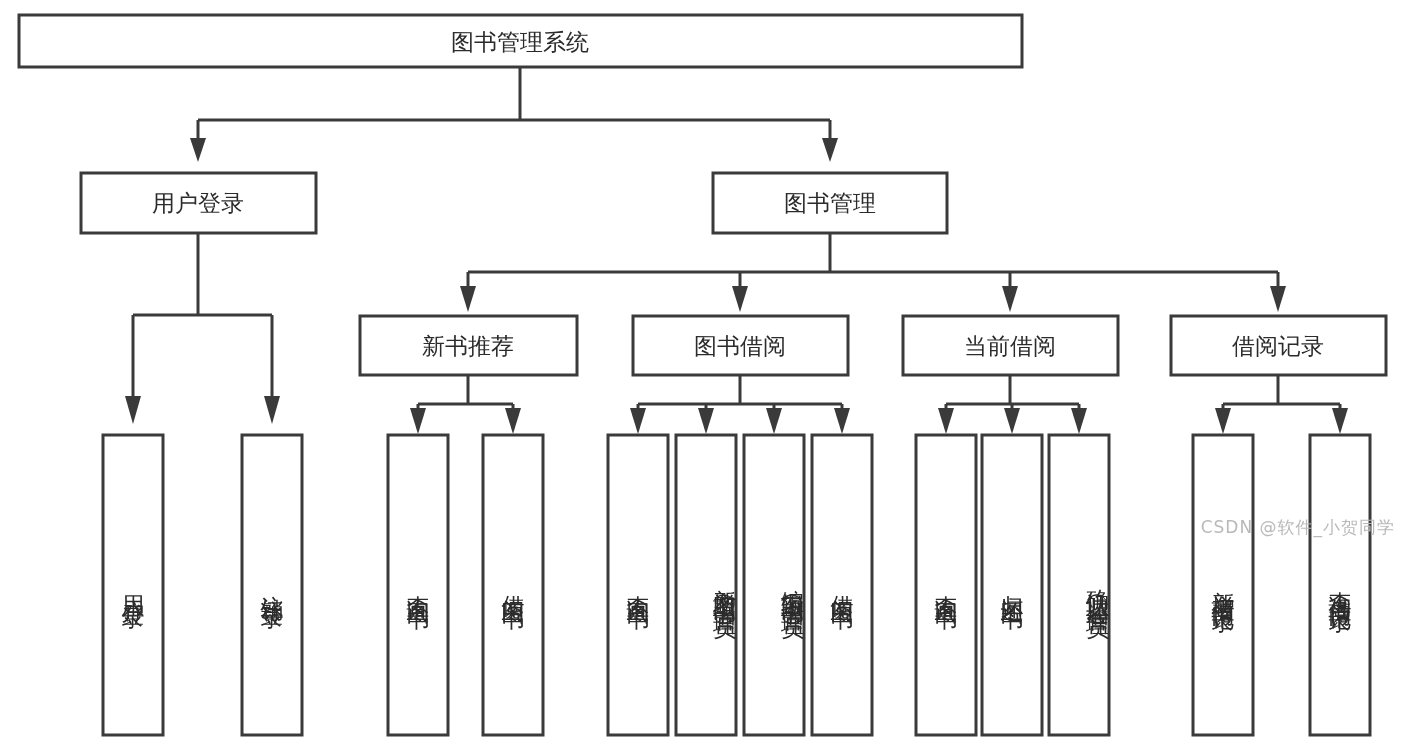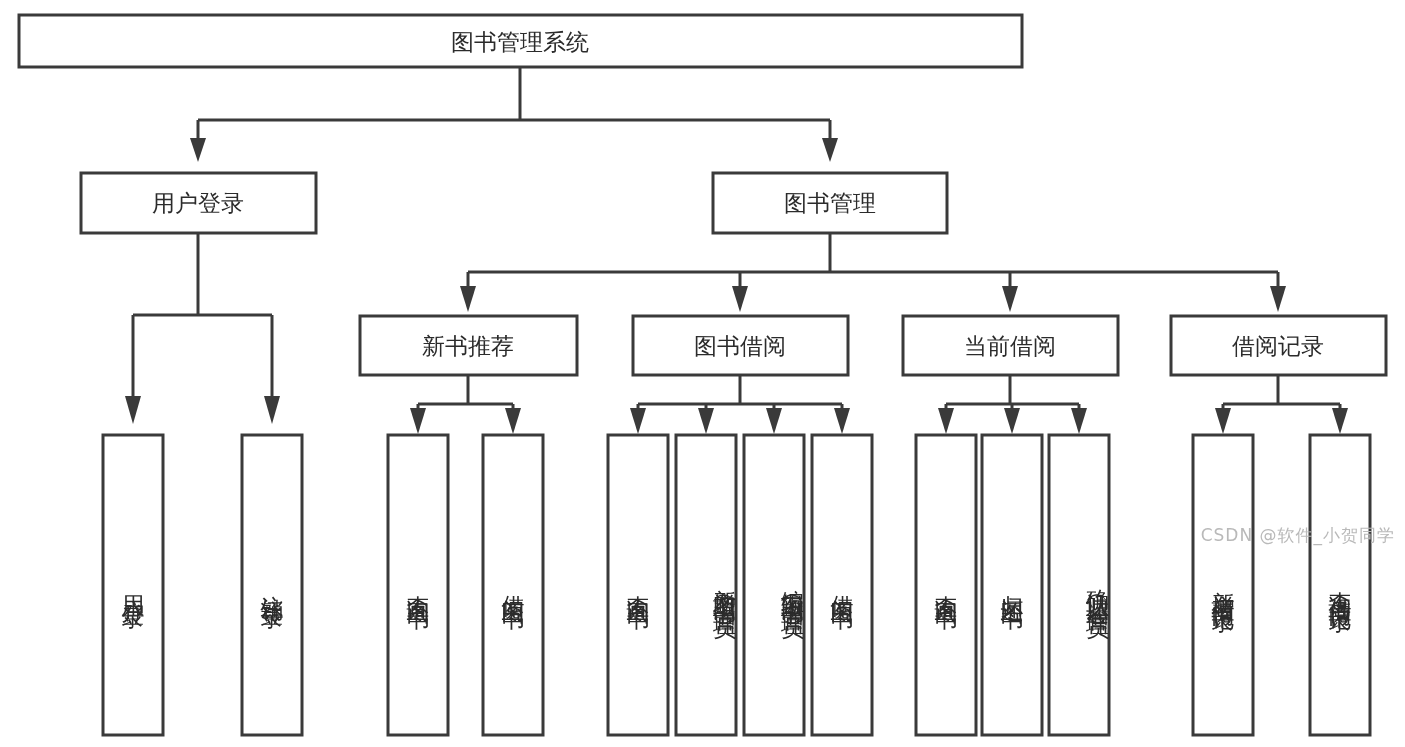--- a/index.html
+++ b/index.html
@@ -67,21 +67,21 @@
     line-height: 1.0;
     letter-spacing: 4px;
     color: #2b2b2b;
     white-space: nowrap;
     text-align: center;
     pointer-events: none;
   }
   .watermark {
     position: absolute;
     right: 10px;
-    bottom: 4px;
+    bottom: 12px;
     font-family: "DejaVu Sans", "Liberation Sans", sans-serif;
     font-size: 17px;
     color: #b9b9b9;
     letter-spacing: 1px;
     white-space: nowrap;
   }
 </style>
 </head>
 <body>
 

